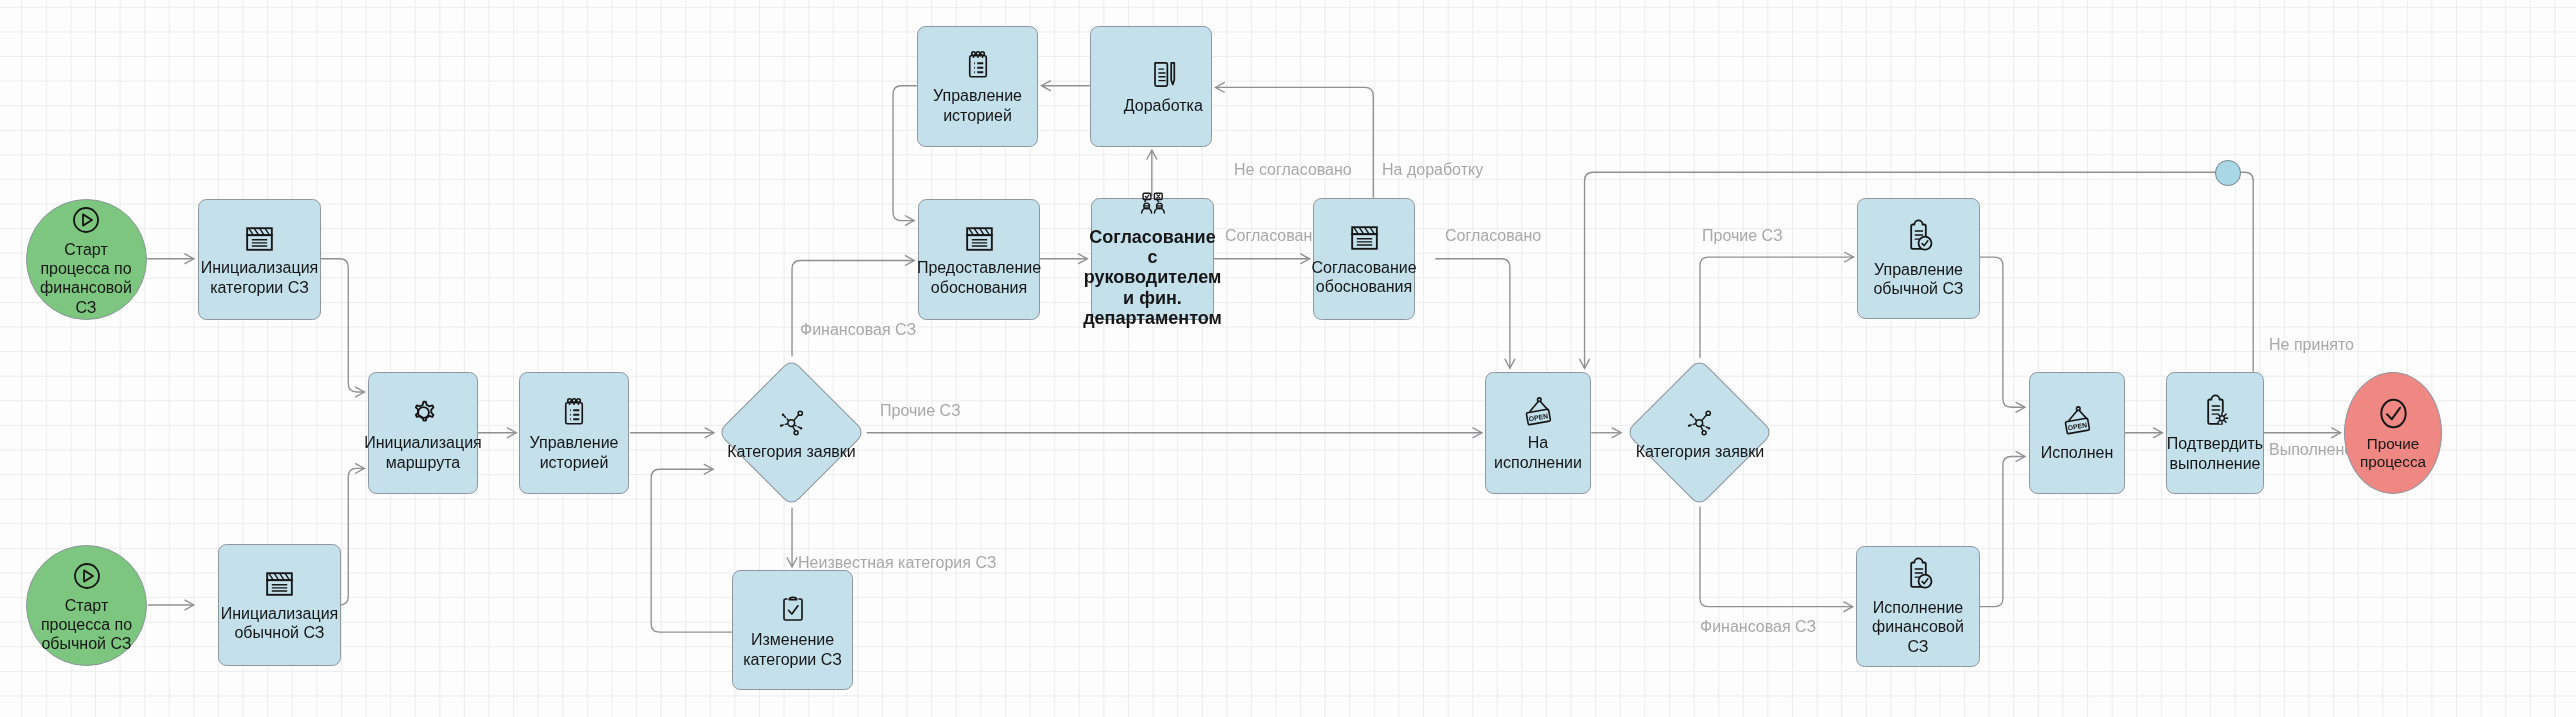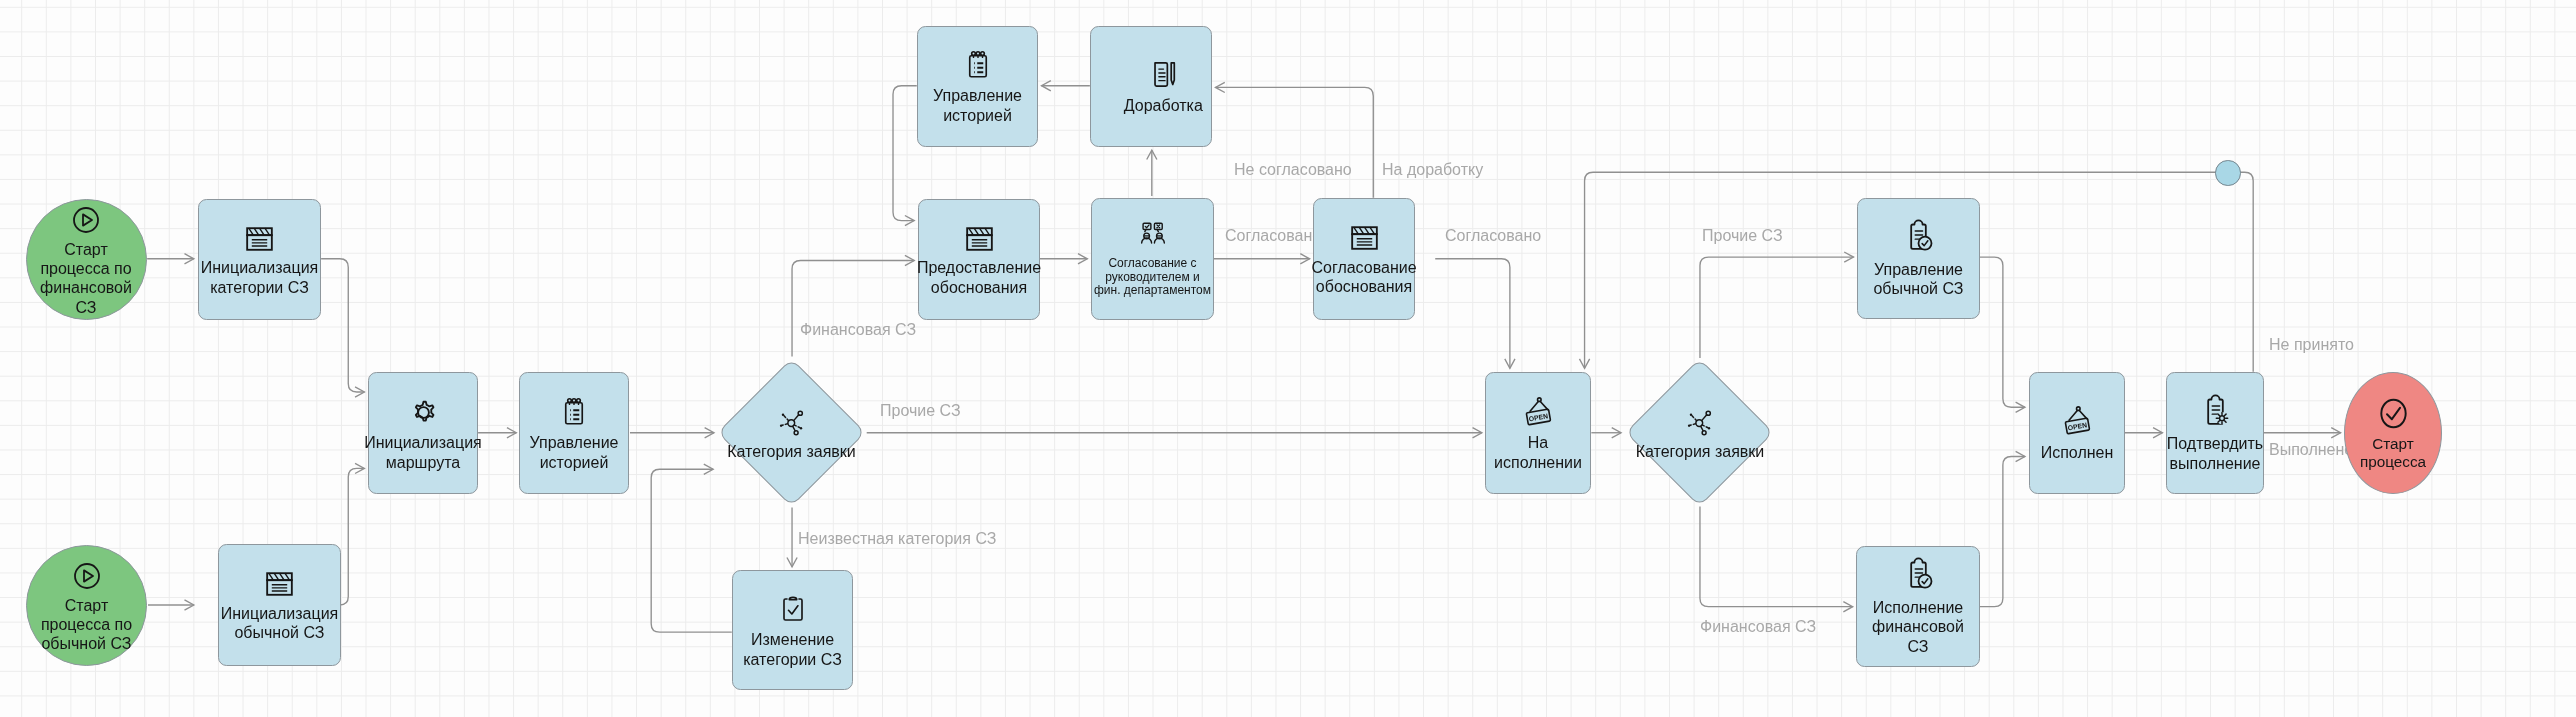--- a/index.html
+++ b/index.html
@@ -11,21 +11,21 @@
     background-size:24.6px 24.6px;background-position:-3.4px 6.8px;
   }
   .edges{position:absolute;left:0;top:0;width:2576px;height:717px;}
   .node{
     position:absolute;box-sizing:border-box;
     background:#c3e0eb;border:1.3px solid #8e979d;border-radius:8.5px;
     display:flex;flex-direction:column;align-items:center;justify-content:center;
     gap:2.5px;padding:5.1px 3.4px;text-align:center;color:#161616;
     font-size:16px;line-height:1.22;
   }
-  .node.tight{font-size:12px;line-height:1.13;gap:8px;padding:3.4px 1.7px;}
+  .node.tight{font-size:18px;line-height:1.13;gap:8px;padding:3.4px 1.7px;font-weight:bold;}
   .event{
     position:absolute;box-sizing:border-box;border-radius:50%;
     border:1.3px solid #8e979d;display:flex;flex-direction:column;align-items:center;
     justify-content:center;gap:1.7px;text-align:center;color:#161616;
     font-size:16px;line-height:1.2;padding:6.8px;
   }
   .event.start{background:#7dc67f;}
   .event.end{background:#ef8783;}
   .diamond-shape{
     position:absolute;width:105px;height:105px;background:#c3e0eb;
@@ -86,21 +86,21 @@
       <path d="M2655,438 V213 Q2655,203 2645,203 H1877 Q1867,203 1867,213 V434" marker-end="url(#arr)"></path>
     </g>
   </svg>
 
   <span class="edge-label" style="left:1218px;top:161px;margin-left:16px;">Не согласовано</span>
   <span class="edge-label" style="left:1382px;top:161px;">На доработку</span>
   <span class="edge-label" style="left:1225px;top:227px;">Согласовано</span>
   <span class="edge-label" style="left:1445px;top:227px;">Согласовано</span>
   <span class="edge-label" style="left:800px;top:321px;">Финансовая СЗ</span>
   <span class="edge-label" style="left:880px;top:402px;">Прочие СЗ</span>
-  <span class="edge-label" style="left:798px;top:530px;">Неизвестная категория СЗ</span>
+  <span class="edge-label" style="left:798px;top:554px;">Неизвестная категория СЗ</span>
   <span class="edge-label" style="left:1702px;top:227px;">Прочие СЗ</span>
   <span class="edge-label" style="left:1700px;top:618px;">Финансовая СЗ</span>
   <span class="edge-label" style="left:2269px;top:336px;">Не принято</span>
   <span class="edge-label" style="left:2269px;top:441px;">Выполнено</span>
 
   <div class="event start" style="left:25.5px;top:199px;width:121px;height:121px;">
     <span class="nicon">
       <svg width="36" height="36" viewBox="0 0 48 48" fill="none" stroke="#161616" stroke-width="2.4" stroke-linejoin="round">
           <circle cx="24" cy="24" r="16"></circle>
           <path d="M20,16.5 L32,24 L20,31.5 Z"></path>
@@ -119,21 +119,21 @@
     <span>Старт процесса по обычной СЗ</span>
   </div>
 
   <div class="event end" style="left:2344px;top:372px;width:98px;height:122px;font-size:15.3px;">
     <span class="nicon">
       <svg width="39" height="39" viewBox="0 0 48 48" fill="none" stroke="#161616" stroke-width="2.4" stroke-linecap="round" stroke-linejoin="round">
           <ellipse cx="24" cy="24" rx="15" ry="17"></ellipse>
           <path d="M16,25 L22,31 L32,17"></path>
         </svg>
     </span>
-    <span>Старт процесса</span>
+    <span>Прочие процесса</span>
   </div>
 
   <div class="node" style="left:198px;top:199px;width:123px;height:121px;">
     <span class="nicon">
       <svg width="37" height="34" viewBox="0 0 48 44" fill="none" stroke="#161616" stroke-width="2.4">
           <rect x="8" y="8" width="32" height="9"></rect>
           <path d="M10,8 L16,17 M17,8 L23,17 M24,8 L30,17 M31,8 L37,17" stroke-width="1.8"></path>
           <rect x="8" y="17" width="32" height="19"></rect>
           <path d="M14,23 H34 M14,27 H34 M14,31 H34" stroke-width="1.8"></path>
         </svg>

